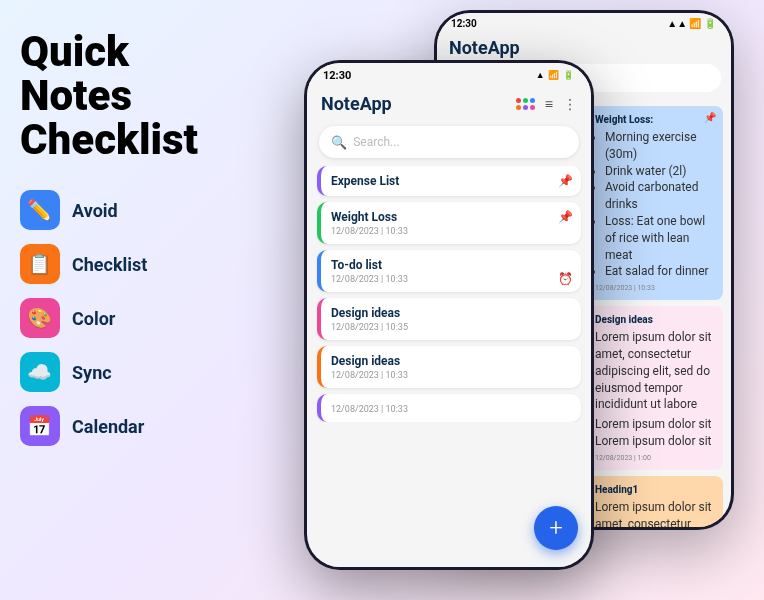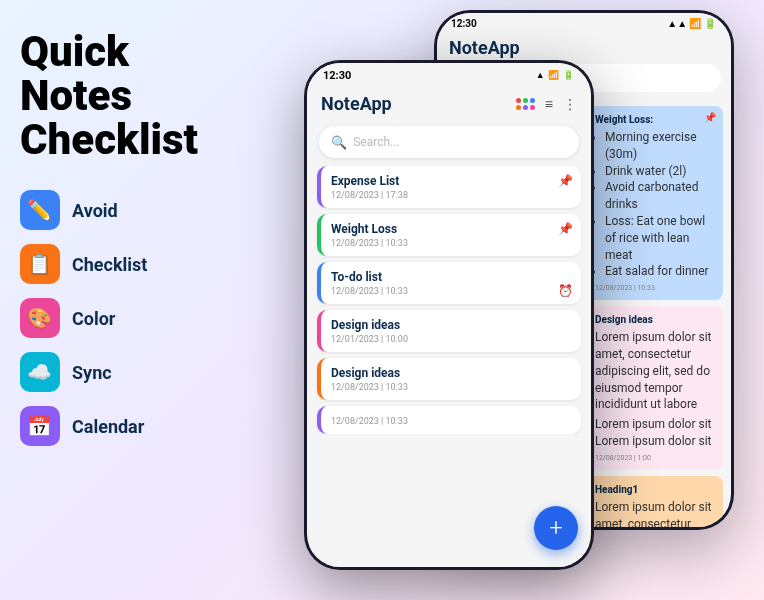--- a/index.html
+++ b/index.html
@@ -554,38 +554,37 @@
       <div class="search-bar">
         <span class="search-icon-sm">🔍</span>
         <span class="search-placeholder">Search...</span>
       </div>
 
       <div class="notes-list">
 
         <div class="note-card purple-l">
           <span class="pin-icon">📌</span>
           <span class="note-title">Expense List</span>
-          <span class="note-date">12/08/2023 | 17:38</span>
         </div>
 
         <div class="note-card green-l">
           <span class="pin-icon">📌</span>
           <span class="note-title">Weight Loss</span>
           <span class="note-date">12/08/2023 | 10:33</span>
         </div>
 
         <div class="note-card blue-l">
           <span class="note-title">To-do list</span>
           <span class="note-date">12/08/2023 | 10:33</span>
           <span class="alarm-icon">⏰</span>
         </div>
 
         <div class="note-card pink-l">
           <span class="note-title">Design ideas</span>
-          <span class="note-date">12/01/2023 | 10:00</span>
+          <span class="note-date">12/08/2023 | 10:35</span>
         </div>
 
         <div class="note-card orange-l">
           <span class="note-title">Design ideas</span>
           <span class="note-date">12/08/2023 | 10:33</span>
         </div>
 
         <div class="note-card purple-l">
           <span class="note-date">12/08/2023 | 10:33</span>
         </div>

